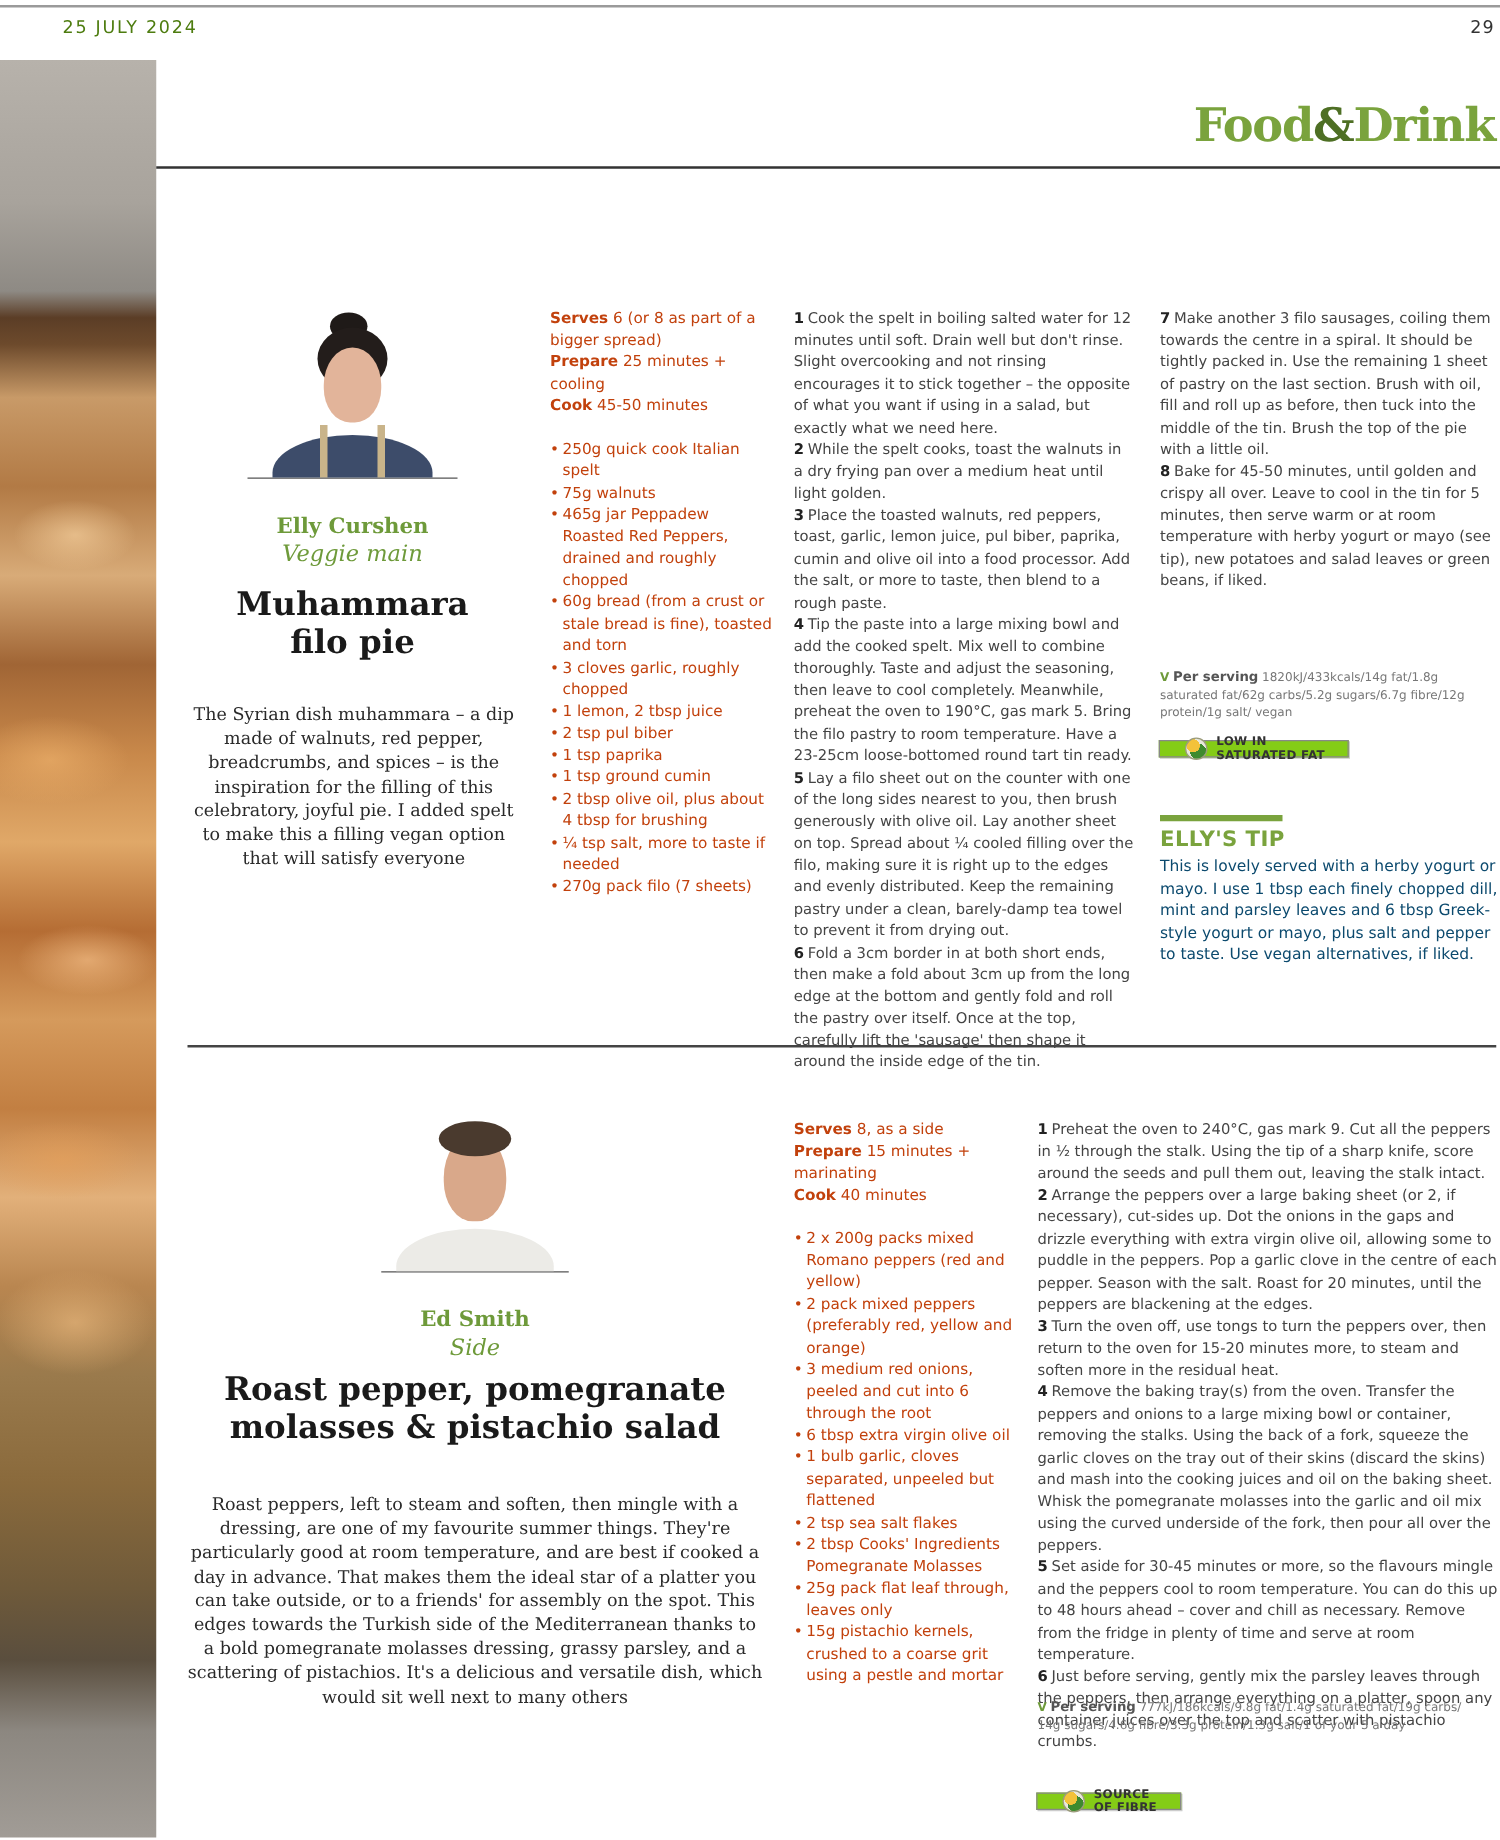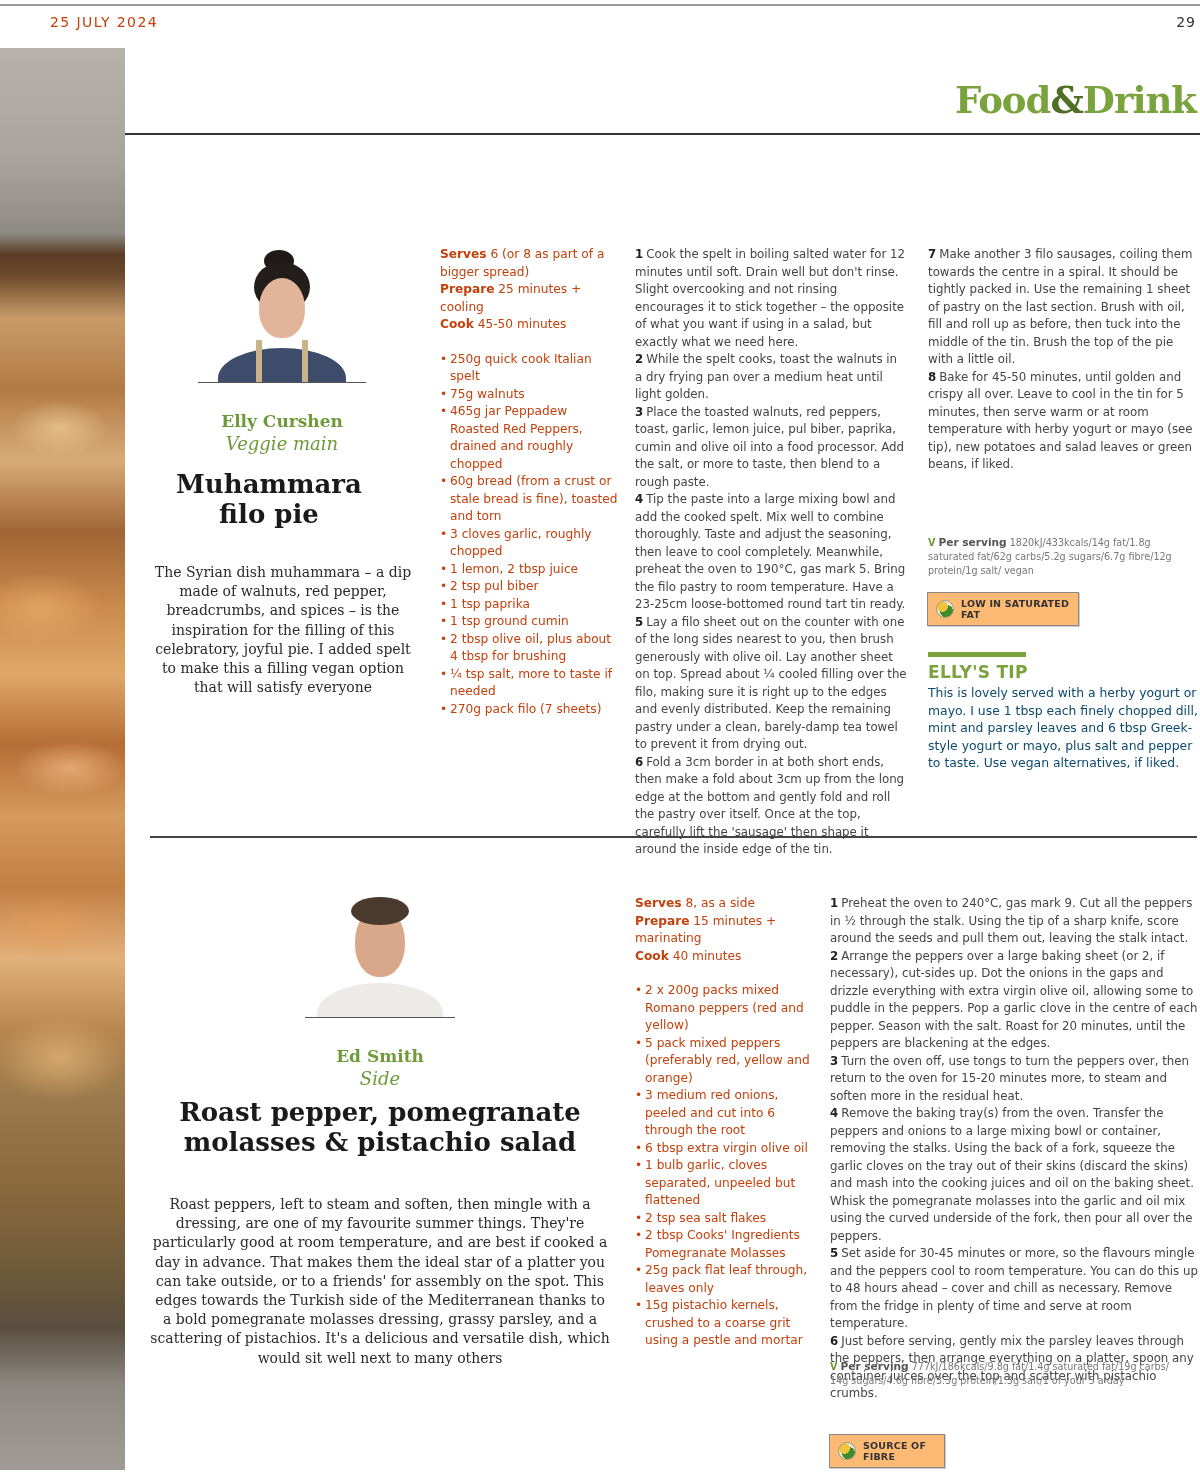--- a/index.html
+++ b/index.html
@@ -1,20 +1,20 @@
 <!DOCTYPE html>
 <html><head>
 <meta charset="utf-8">
 <style>
   * { box-sizing: border-box; margin: 0; padding: 0; }
   html, body { width: 1200px; height: 1472px; background: #ffffff; overflow: hidden; }
   body { position: relative; font-family: "DejaVu Sans", sans-serif; color: #222; }
 
   .top-rule { position: absolute; left: 0; top: 4px; width: 1200px; height: 2px; background: #9a9a9a; }
-  .date { position: absolute; left: 50px; top: 14px; font-family: "DejaVu Sans", sans-serif; font-size: 14px; letter-spacing: 1.4px; color: #c2410c; }
+  .date { position: absolute; left: 50px; top: 14px; font-family: "DejaVu Sans", sans-serif; font-size: 14px; letter-spacing: 1.4px; color: #4d7c0f; }
   .page-num { position: absolute; right: 4px; top: 14px; font-size: 14px; letter-spacing: 1px; color: #333; }
 
   .side-photo {
     position: absolute; left: 0; top: 48px; width: 125px; height: 1422px;
     background:
       radial-gradient(ellipse 70px 40px at 60px 380px, rgba(255,220,170,0.55), transparent 70%),
       radial-gradient(ellipse 90px 50px at 40px 560px, rgba(240,180,110,0.6), transparent 70%),
       radial-gradient(ellipse 80px 40px at 70px 720px, rgba(255,205,150,0.55), transparent 70%),
       radial-gradient(ellipse 90px 45px at 50px 880px, rgba(230,160,90,0.6), transparent 70%),
       radial-gradient(ellipse 90px 60px at 60px 1010px, rgba(240,190,130,0.6), transparent 70%),
@@ -56,22 +56,22 @@
 
   .method { font-family: "DejaVu Sans", sans-serif; font-size: 11.8px; line-height: 17.5px; color: #444; position: absolute; }
   .method p { margin: 0; }
   .method .step-num { font-weight: bold; color: #222; margin-right: 3px; }
 
   .nutrition { font-family: "DejaVu Sans", sans-serif; font-size: 9.6px; line-height: 13.8px; color: #777; position: absolute; }
   .nutrition .v { color: #6e9a3a; font-weight: bold; margin-right: 3px; }
   .nutrition .lbl { color: #555; font-weight: bold; font-size: 10.6px; margin-right: 3px; }
 
   .badge {
-    position: absolute; height: 34px; border: 1.5px solid #888; background: #fdba74;
-    display: flex; align-items: center; padding: 0 8px 0 8px;
+    position: absolute; height: 14px; border: 1.5px solid #888; background: #84cc16;
+    display: flex; align-items: center; padding: 0 8px 0 20px;
     box-shadow: 1px 1px 0 #ccc;
     font-family: "DejaVu Sans", sans-serif; font-size: 9.5px; font-weight: bold; color: #333; letter-spacing: 0.2px;
   }
   .badge .logo {
     width: 18px; height: 18px; border-radius: 50%; margin-right: 7px; flex: none;
     background: radial-gradient(circle at 35% 35%, #f3c23a 0 35%, transparent 36%),
                 radial-gradient(circle at 60% 65%, #3e8a2e 0 45%, transparent 46%),
                 #e8e8dc;
     border: 1.5px solid #9b9b7a;
   }
@@ -101,21 +101,21 @@
     <div class="body" style="left:20px; top:100px; width:128px; height:60px; background:#3d4c6a;"></div>
     <div style="position:absolute; left:58px; top:92px; width:6px; height:45px; background:#c9b48a;"></div>
     <div style="position:absolute; left:104px; top:92px; width:6px; height:45px; background:#c9b48a;"></div>
     <div class="hair" style="left:66px; top:2px; width:30px; height:22px; background:#1f1a18;"></div>
     <div class="hair" style="left:56px; top:14px; width:56px; height:50px; background:#231d1b;"></div>
     <div class="head" style="left:61px; top:30px; width:46px; height:60px; background:#e2b49a;"></div>
   </div>
   <div class="author-name">Elly Curshen</div>
   <div class="author-role">Veggie main</div>
 </div>
-<div class="recipe-title" style="left:137px; top:470px; width:264px; font-size:26px;">
+<div class="recipe-title" style="left:150px; top:470px; width:264px; font-size:26px;">
   <div>Muhammara</div>
   <div>filo pie</div>
 </div>
 <div class="intro" style="left:148px; top:563px; width:270px;">The Syrian dish muhammara – a dip made of walnuts, red pepper, breadcrumbs, and spices – is the inspiration for the filling of this celebratory, joyful pie. I added spelt to make this a filling vegan option that will satisfy everyone</div>
 
 <div class="meta" style="left:440px; top:246px; width:180px;">
   <span class="row"><b>Serves</b> <span>6 (or 8 as part of a bigger spread)</span></span>
   <span class="row"><b>Prepare</b> <span>25 minutes + cooling</span></span>
   <span class="row"><b>Cook</b> <span>45-50 minutes</span></span>
   <ul class="ingredients">
@@ -177,21 +177,21 @@
   <div>molasses &amp; pistachio salad</div>
 </div>
 <div class="intro" style="left:150px; top:1195px; width:460px;">Roast peppers, left to steam and soften, then mingle with a dressing, are one of my favourite summer things. They're particularly good at room temperature, and are best if cooked a day in advance. That makes them the ideal star of a platter you can take outside, or to a friends' for assembly on the spot. This edges towards the Turkish side of the Mediterranean thanks to a bold pomegranate molasses dressing, grassy parsley, and a scattering of pistachios. It's a delicious and versatile dish, which would sit well next to many others</div>
 
 <div class="meta" style="left:635px; top:895px; width:180px;">
   <span class="row"><b>Serves</b> <span>8, as a side</span></span>
   <span class="row"><b>Prepare</b> <span>15 minutes + marinating</span></span>
   <span class="row"><b>Cook</b> <span>40 minutes</span></span>
   <ul class="ingredients">
     <li>2 x 200g packs mixed Romano peppers (red and yellow)</li>
-    <li>5 pack mixed peppers (preferably red, yellow and orange)</li>
+    <li>2 pack mixed peppers (preferably red, yellow and orange)</li>
     <li>3 medium red onions, peeled and cut into 6 through the root</li>
     <li>6 tbsp extra virgin olive oil</li>
     <li>1 bulb garlic, cloves separated, unpeeled but flattened</li>
     <li>2 tsp sea salt flakes</li>
     <li>2 tbsp Cooks' Ingredients Pomegranate Molasses</li>
     <li>25g pack flat leaf through, leaves only</li>
     <li>15g pistachio kernels, crushed to a coarse grit using a pestle and mortar</li>
   </ul>
 </div>
 

